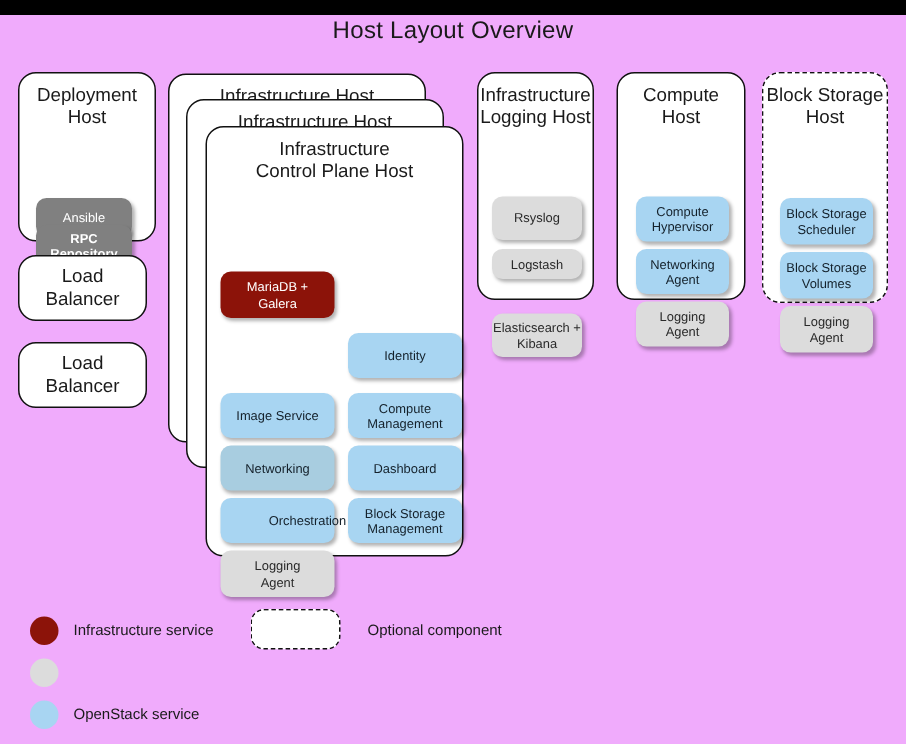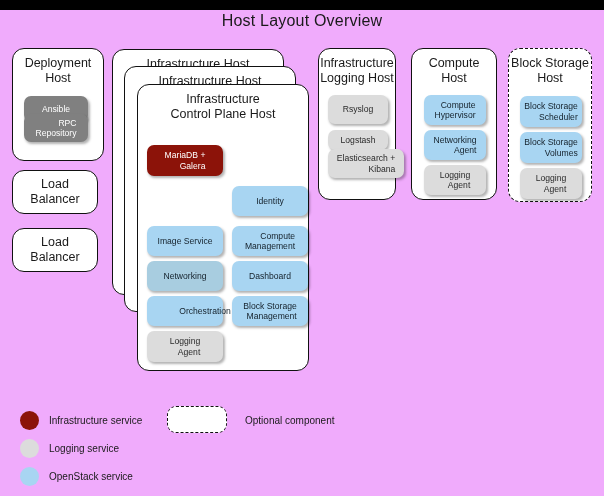--- a/index.html
+++ b/index.html
@@ -42,24 +42,25 @@
   
   .host.empty .host-title {
     top: 50%; transform: translateY(-50%);
   }
 
   
   .chip {
     position: absolute;
     border-radius: 7px;
     display: flex; align-items: center; justify-content: center;
-    text-align: right;
+    text-align: center;
     font-size: 8.6px; line-height: 10.5px;
     white-space: pre-line;
     box-shadow: 1.5px 2px 2.5px rgba(0,0,0,.30);
+    margin-top: 36px;
   }
   .chip.infra   { background: #8c1309; color: #ffffff; }
   .chip.os      { background: #a8d5f2; color: #14212b; }
   .chip.logging { background: #dcdcdc; color: #2a2a2a; }
   .chip.deploy  { background: #808080; color: #ffffff; }
   .chip.os-alt  { background: #a8cde0; color: #14212b; }
 
   
   .legend-dot {
     position: absolute; width: 19px; height: 19px; border-radius: 50%;
@@ -81,21 +82,21 @@
 <div id="stage">
 
   <div class="topbar"></div>
 
   <div class="page-title">Host Layout Overview</div>
 
   <div class="host" style="left:12px; top:48px; width:92px; height:113px;">
     <div class="host-title">Deployment
 Host</div>
     <div class="chip deploy" style="left:11px; top:47px; width:64px; height:26px;">Ansible</div>
-    <div class="chip deploy" style="left:11px; top:65px; width:64px; height:28px;">RPC
+    <div class="chip deploy" style="left:11px; top:65px; width:64px; height:28px;font-weight:bold;">RPC
 Repository</div>
   </div>
 
   <div class="host empty" style="left:12px; top:170px; width:86px; height:44px;">
     <div class="host-title">Load
 Balancer</div>
   </div>
 
   <div class="host empty" style="left:12px; top:228px; width:86px; height:44px;">
     <div class="host-title">Load
@@ -128,21 +129,21 @@
     <div class="chip os" style="left:94px; top:176px; width:76px; height:30px;">Dashboard</div>
     <div class="chip os" style="left:94px; top:211px; width:76px; height:30px;">Block Storage
 Management</div>
   </div>
 
   <div class="host" style="left:318px; top:48px; width:78px; height:152px;">
     <div class="host-title">Infrastructure
 Logging Host</div>
     <div class="chip logging" style="left:9px; top:46px; width:60px; height:29px;">Rsyslog</div>
     <div class="chip logging" style="left:9px; top:81px; width:60px; height:20px;">Logstash</div>
-    <div class="chip logging" style="left:9px; top:100px; width:76px; height:29px;">Elasticsearch +
+    <div class="chip logging" style="left:9px; top:124px; width:60px; height:29px;">Elasticsearch +
 Kibana</div>
   </div>
 
   <div class="host" style="left:411px; top:48px; width:86px; height:152px;">
     <div class="host-title">Compute
 Host</div>
     <div class="chip os" style="left:12px; top:46px; width:62px; height:30px;">Compute
 Hypervisor</div>
     <div class="chip os" style="left:12px; top:81px; width:62px; height:30px;">Networking
 Agent</div>
@@ -158,21 +159,20 @@
     <div class="chip os" style="left:11px; top:83px; width:62px; height:31px;">Block Storage
 Volumes</div>
     <div class="chip logging" style="left:11px; top:119px; width:62px; height:31px;">Logging
 Agent</div>
   </div>
 
   <div class="legend-dot infra" style="left:20px; top:411px;"></div>
   <div class="legend-label" style="left:49px; top:411px;">Infrastructure service</div>
 
   <div class="legend-dot logging" style="left:20px; top:439px;"></div>
-  <div class="legend-label" style="left:49px; top:439px;">Logging service</div>
 
   <div class="legend-dot os" style="left:20px; top:467px;"></div>
   <div class="legend-label" style="left:49px; top:467px;">OpenStack service</div>
 
   <div class="legend-box"></div>
   <div class="legend-label" style="left:245px; top:411px;">Optional component</div>
 
 </div>
 
 </body></html>

